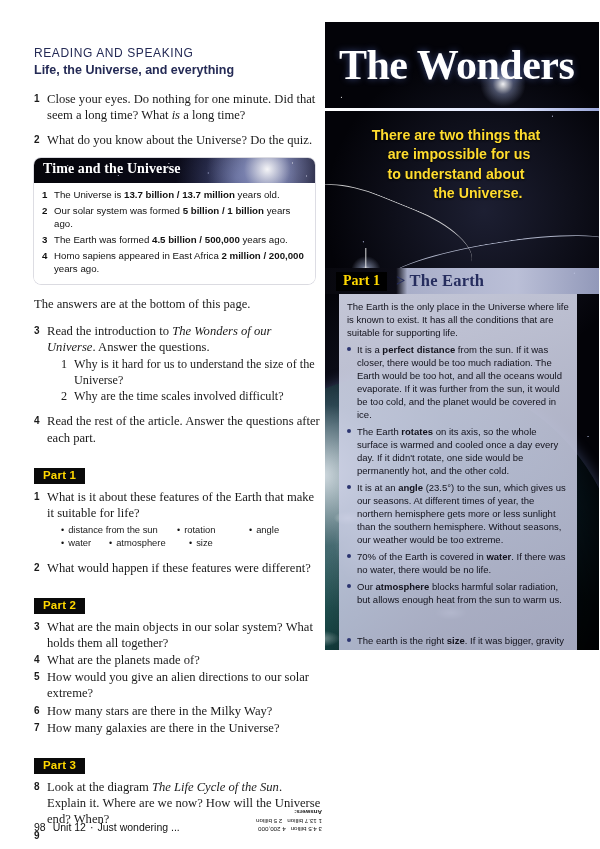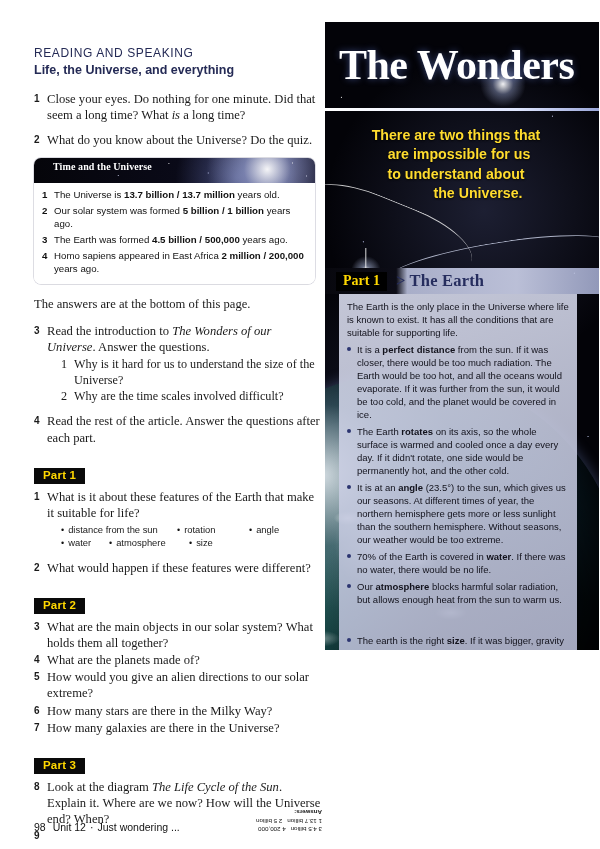--- a/index.html
+++ b/index.html
@@ -72,23 +72,23 @@
       radial-gradient(1px 1px at 12% 30%, #fff, transparent),
       radial-gradient(1px 1px at 30% 70%, #dfe4ff, transparent),
       radial-gradient(1px 1px at 48% 22%, #fff, transparent),
       radial-gradient(1px 1px at 62% 60%, #cdd6ff, transparent),
       radial-gradient(1px 1px at 92% 20%, #fff, transparent),
       radial-gradient(1px 1px at 97% 72%, #e6eaff, transparent);
     opacity:.8;
   }
   #quiz-head h3 {
     position:relative; z-index:2;
-    margin:0; padding:3px 0 0 19px;
+    margin:0; padding:3px 0 0 9px;
     font-family:"Liberation Serif", serif;
-    font-weight:700; font-size:10px;
+    font-weight:700; font-size:14px;
     color:#ffffff;
     letter-spacing:.1px;
   }
   #quiz-body { padding:6px 10px 8px 8px; background:#fff; }
   .quiz-item {
     display:flex;
     font-family:"Liberation Sans", sans-serif;
     font-size:9.7px;
     line-height:1.30;
     margin-bottom:3.5px;

